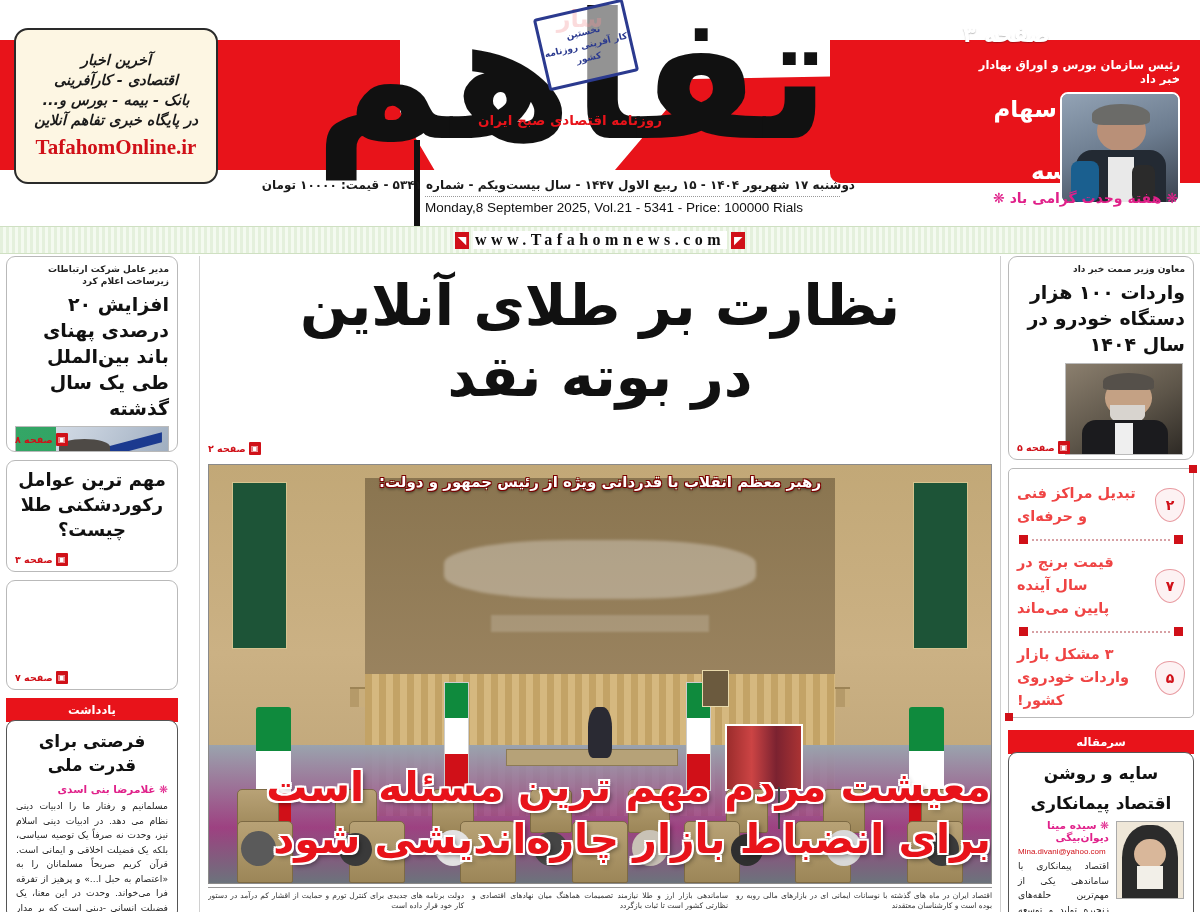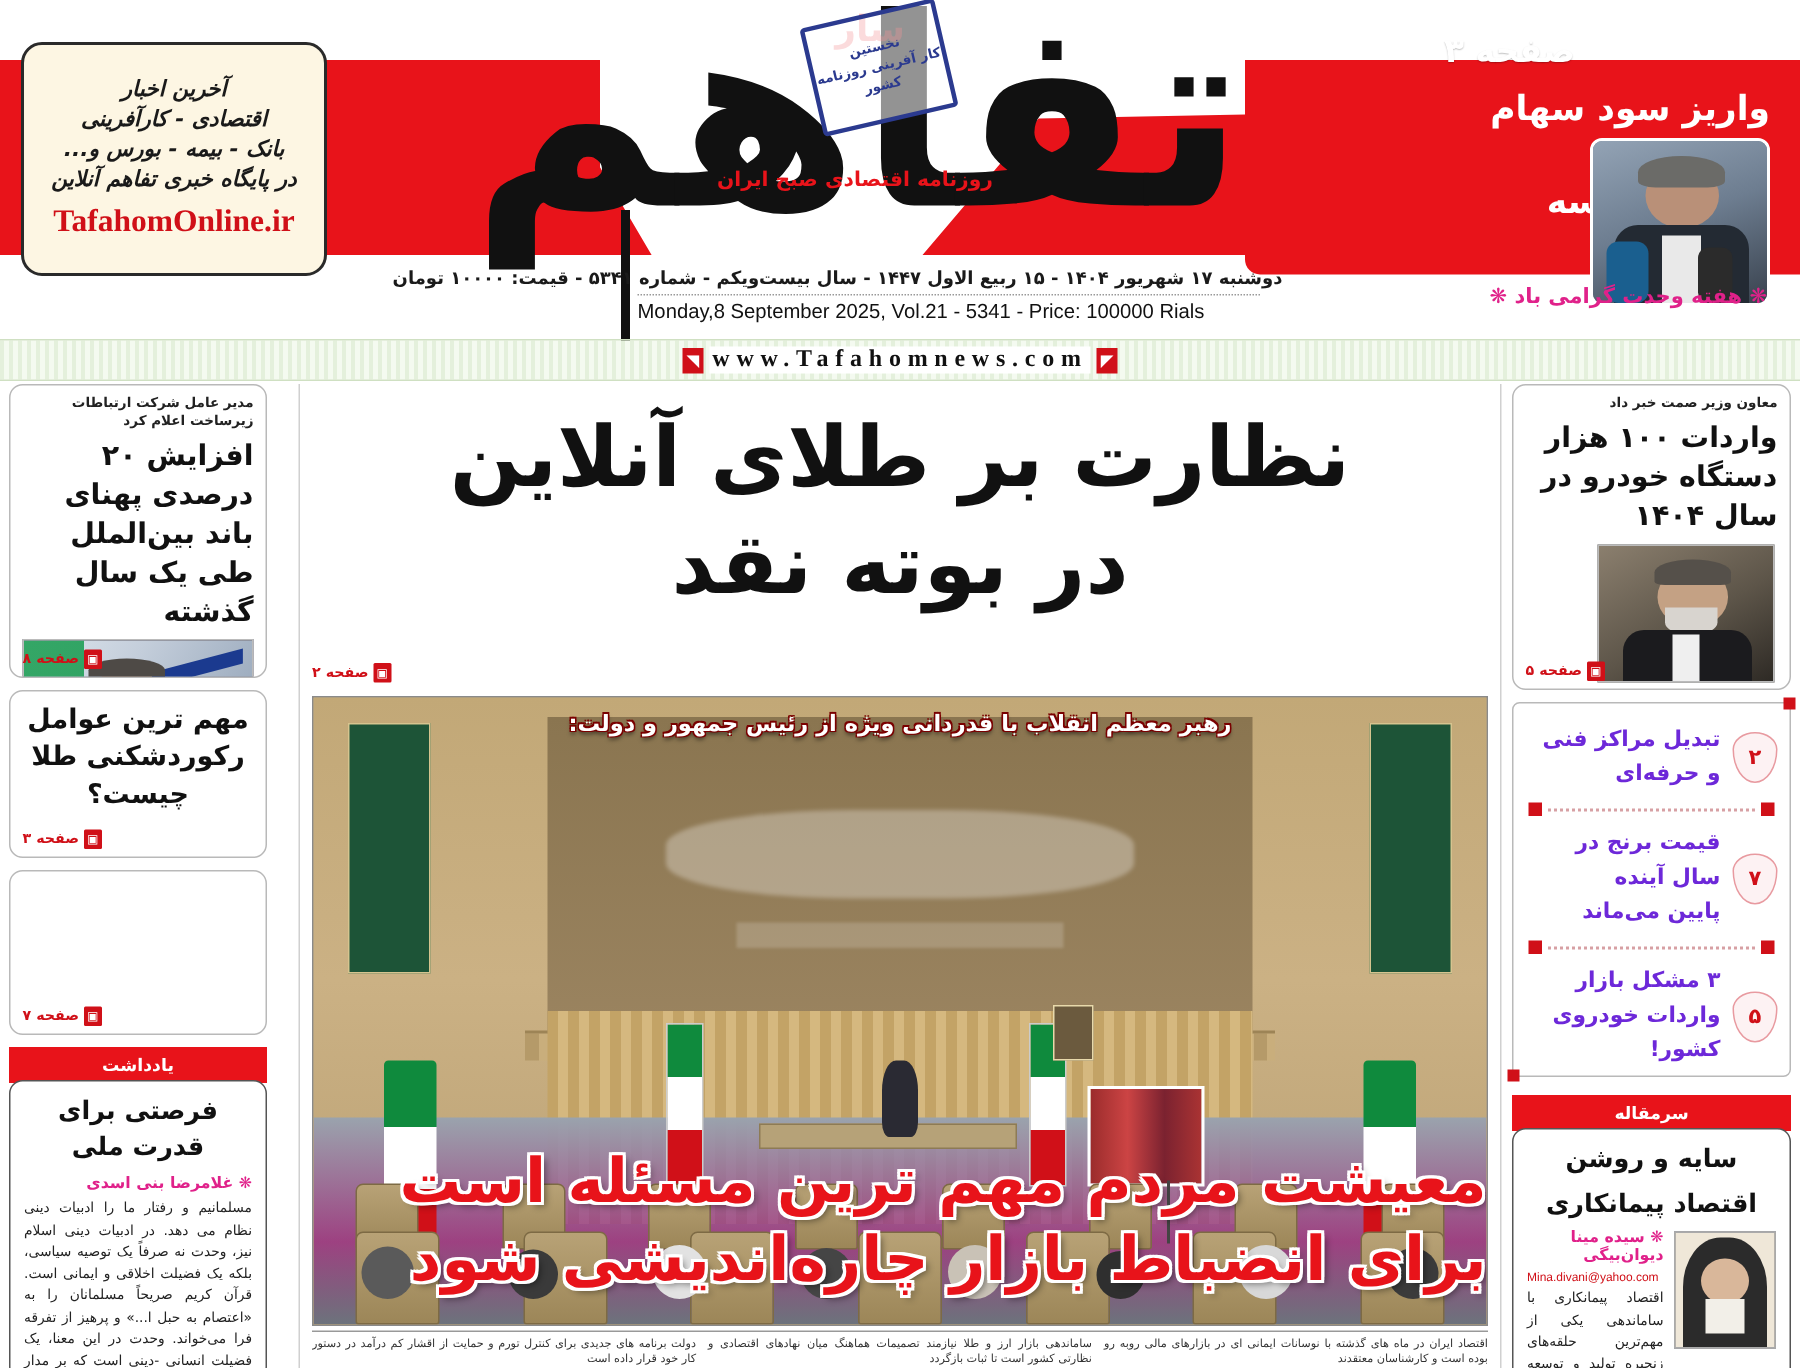--- a/index.html
+++ b/index.html
@@ -239,22 +239,22 @@
     position: relative;
     margin: 0 6px; padding: 6px 4px;
     border: 1.5px solid #b9b9b9; border-radius: 5px;
     direction: rtl;
   }
   .list-row {
     display: flex; align-items: center; gap: 8px;
     padding: 7px 4px;
   }
   .list-row-text {
-    flex: 1; text-align: right;
-    font-size: 14.5px; font-weight: bold; color: #6d28d9;
+    flex: 1; text-align: left;
+    font-size: 14.5px; font-weight: bold; color: #ef4444;
     line-height: 23px;
   }
   .pg-shield {
     width: 30px; height: 34px; flex-shrink: 0;
     border: 1.5px solid #e89aa0;
     background: #fdf2f3;
     border-radius: 50% 50% 50% 50% / 34% 34% 66% 66%;
     display: flex; align-items: center; justify-content: center;
     font-size: 14px; font-weight: bold; color: #d01018;
   }
@@ -434,20 +434,21 @@
 
     <div class="watermark">سار</div>
     <div class="stamp">
       <span>نخستین</span>
       <span>کار آفرینی روزنامه</span>
       <span>کشور</span>
     </div>
 
     <div class="page3-label">صفحه ۳</div>
     <div class="tr-lead">
+      <div class="tr-kicker">رئیس سازمان بورس و اوراق بهادار خبر داد</div>
       <div class="tr-head">واریز سود سهام عدالت</div>
       <div class="tr-head">طی دو تا سه هفته آینده</div>
       <div class="tr-photo">
         <div style="position:absolute;inset:0;background:linear-gradient(160deg,#93a3b5 0%,#6d7d90 48%,#39424e 100%);"></div>
         <div style="position:absolute;left:30%;top:14%;width:42%;height:40%;border-radius:50%;background:#b99078;"></div>
         <div style="position:absolute;left:26%;top:9%;width:50%;height:20%;border-radius:50% 50% 20% 20%;background:#6b6b68;"></div>
         <div style="position:absolute;left:12%;top:52%;width:78%;height:48%;border-radius:16px 16px 0 0;background:#232a33;"></div>
         <div style="position:absolute;left:40%;top:58%;width:22%;height:42%;background:#e9e9e9;"></div>
         <div style="position:absolute;left:8%;top:62%;width:24%;height:38%;border-radius:8px;background:#1a5f8f;"></div>
         <div style="position:absolute;left:60%;top:66%;width:20%;height:34%;border-radius:7px;background:#2b2b2b;"></div>

